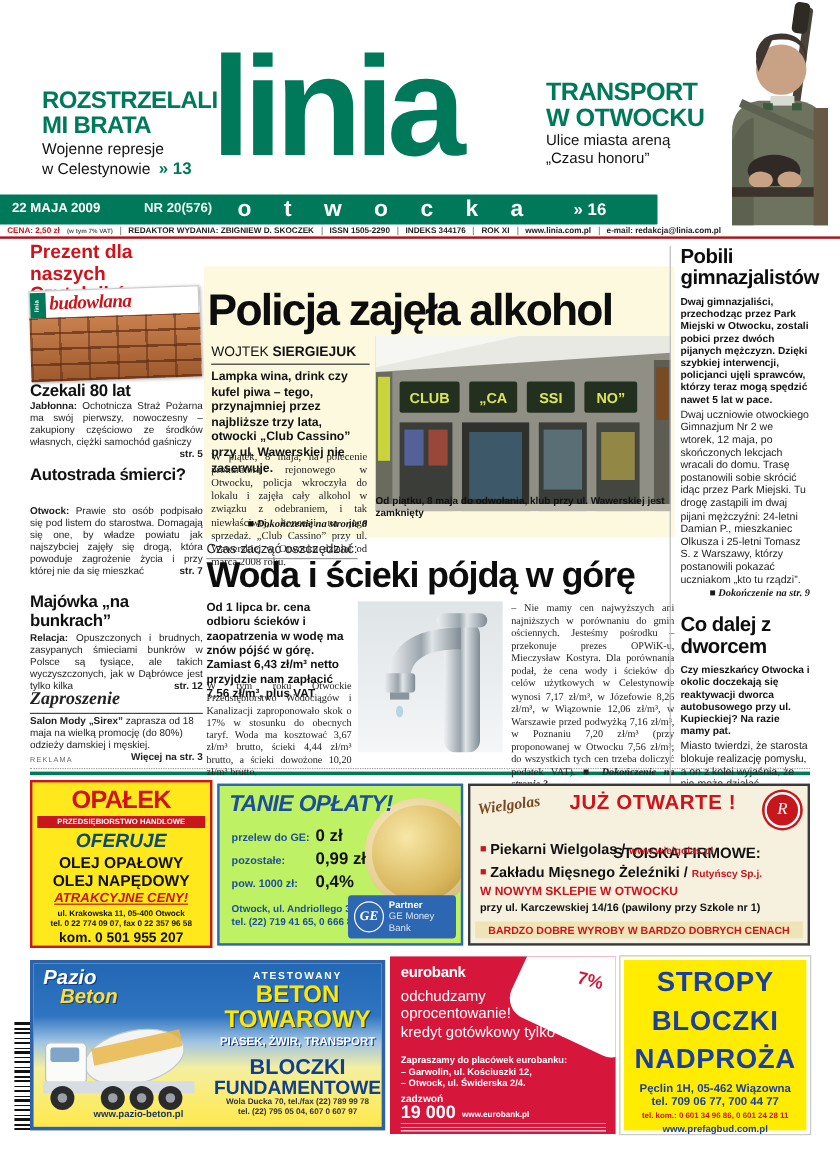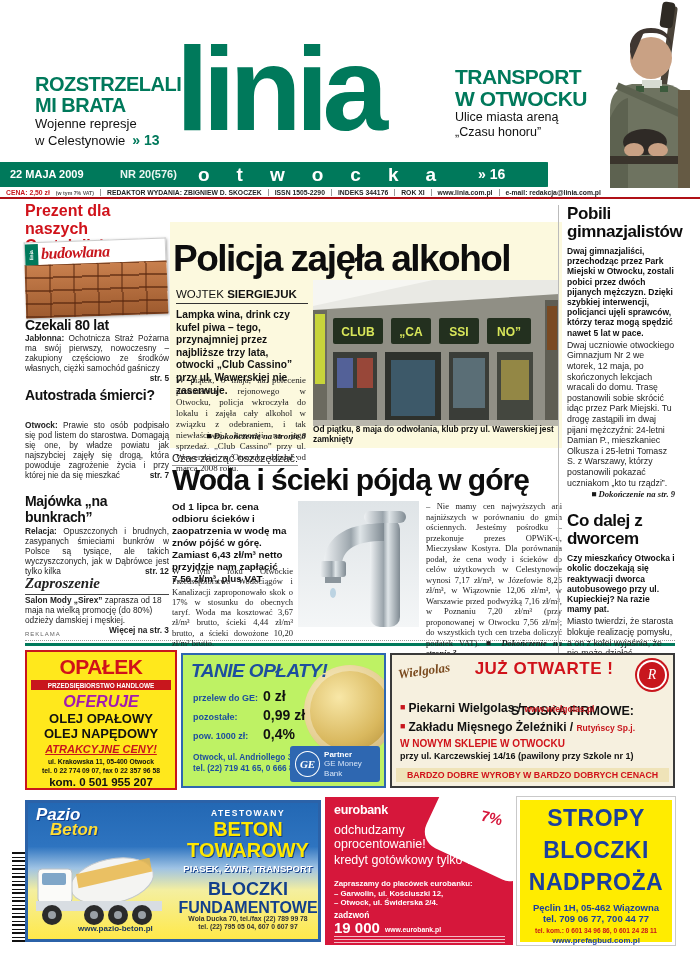--- a/index.html
+++ b/index.html
@@ -58,21 +58,21 @@
   
   .main-box{left:170px;top:222px;width:392px;height:226px;background:#FCF9DE;}
   .ma-kicker{left:176px;top:225px;width:380px;font-size:11px;color:#222;border-bottom:1px solid #999;padding-bottom:2px;}
   .ma-head{left:173px;top:239px;width:388px;font-size:37px;line-height:39px;font-weight:900;color:#0d0d0d;letter-spacing:-1.5px;}
   .ma-byline{left:176px;top:288px;width:132px;font-size:11.5px;color:#111;border-bottom:1.5px solid #333;padding-bottom:3px;}
   .ma-byline b{font-weight:900;}
   .ma-lead{left:176px;top:309px;width:130px;font-size:10.2px;line-height:12.6px;font-weight:700;color:#111;}
   .ma-body{left:176px;top:375px;width:130px;font-family:"Liberation Serif",serif;font-size:8.9px;line-height:11px;text-align:justify;color:#222;}
   .ma-more{left:176px;top:431px;width:130px;font-family:"Liberation Serif",serif;font-style:italic;font-weight:700;font-size:8.8px;text-align:right;color:#111;}
   .ma-photo{left:313px;top:280px;width:246px;height:146px;}
-  .ma-cap{left:313px;top:424px;width:246px;font-size:8.3px;font-weight:800;color:#111;}
+  .ma-cap{left:313px;top:412px;width:246px;font-size:8.3px;font-weight:800;color:#111;}
 
   
   .wa-kicker{left:172px;top:452px;font-size:11px;color:#222;border-bottom:1px solid #999;padding-bottom:1px;}
   .wa-head{left:172px;top:464px;width:390px;font-size:30px;line-height:31px;font-weight:700;color:#0d0d0d;letter-spacing:-1px;}
   .wa-lead{left:172px;top:501px;width:121px;font-size:9.8px;line-height:12px;font-weight:700;color:#111;}
   .wa-body-l{left:172px;top:566px;width:121px;font-family:"Liberation Serif",serif;font-size:8.5px;line-height:10.3px;text-align:justify;color:#222;}
   .wa-photo{left:298px;top:501px;width:121px;height:126px;}
   .wa-body-r{left:426px;top:501px;width:136px;font-family:"Liberation Serif",serif;font-size:8.5px;line-height:10.5px;text-align:justify;color:#222;}
   .wa-body-r .more{font-style:italic;font-weight:700;}
 
@@ -81,21 +81,21 @@
   .sb-t{font-size:17px;line-height:18px;font-weight:900;color:#0d0d0d;letter-spacing:-0.4px;margin:0 0 5px 0;}
   .sb-lead{font-size:8.5px;line-height:10.2px;font-weight:800;color:#111;margin:0 0 2px 0;}
   .sb-body{font-size:8.8px;line-height:10.6px;color:#222;margin:0;}
   .sb-more{font-family:"Liberation Serif",serif;font-style:italic;font-weight:700;font-size:8.6px;text-align:right;margin:1px 0 0 0;}
   .sb-art2{margin-top:13px;}
 
   
   .ad-opalek{left:25px;top:650px;width:152px;height:140px;background:#FFE81C;border:2px solid #C8161D;box-sizing:border-box;text-align:center;}
   .op-name{font-size:21px;font-weight:900;color:#D0121A;letter-spacing:-0.5px;margin-top:3px;}
   .op-sub{background:#C8161D;color:#fff;font-size:6.4px;font-weight:800;padding:1.5px 0;margin:1px 4px 3px 4px;}
-  .op-of{font-size:16px;font-weight:900;font-style:italic;color:#a21caf;}
+  .op-of{font-size:16px;font-weight:900;font-style:italic;color:#0c4a6e;}
   .op-olej{font-size:13px;font-weight:900;color:#111;line-height:15px;}
   .op-ceny{font-size:11px;font-weight:900;font-style:italic;color:#C8161D;text-decoration:underline;margin:2px 0 3px 0;}
   .op-addr{font-size:6.8px;font-weight:800;color:#111;line-height:8.6px;}
   .op-kom{font-size:11.5px;font-weight:900;color:#111;margin-top:1px;}
 
   .ad-ge{left:181px;top:653px;width:205px;height:135px;background:#bef264;border:2px solid #2E67B1;box-sizing:border-box;overflow:hidden;}
   .ge-coin{position:absolute;right:-12px;top:10px;width:92px;height:92px;border-radius:50%;
            background:radial-gradient(circle at 38% 35%,#f8e7a7,#d9b85e 55%,#a8822e);box-shadow:inset 0 0 0 6px rgba(255,255,255,.35);}
   .ge-title{position:absolute;left:8px;top:5px;font-size:19px;font-weight:900;font-style:italic;color:#1D4E9E;letter-spacing:-0.5px;z-index:2;}
   .ge-rows{position:absolute;left:10px;top:33px;z-index:2;}

